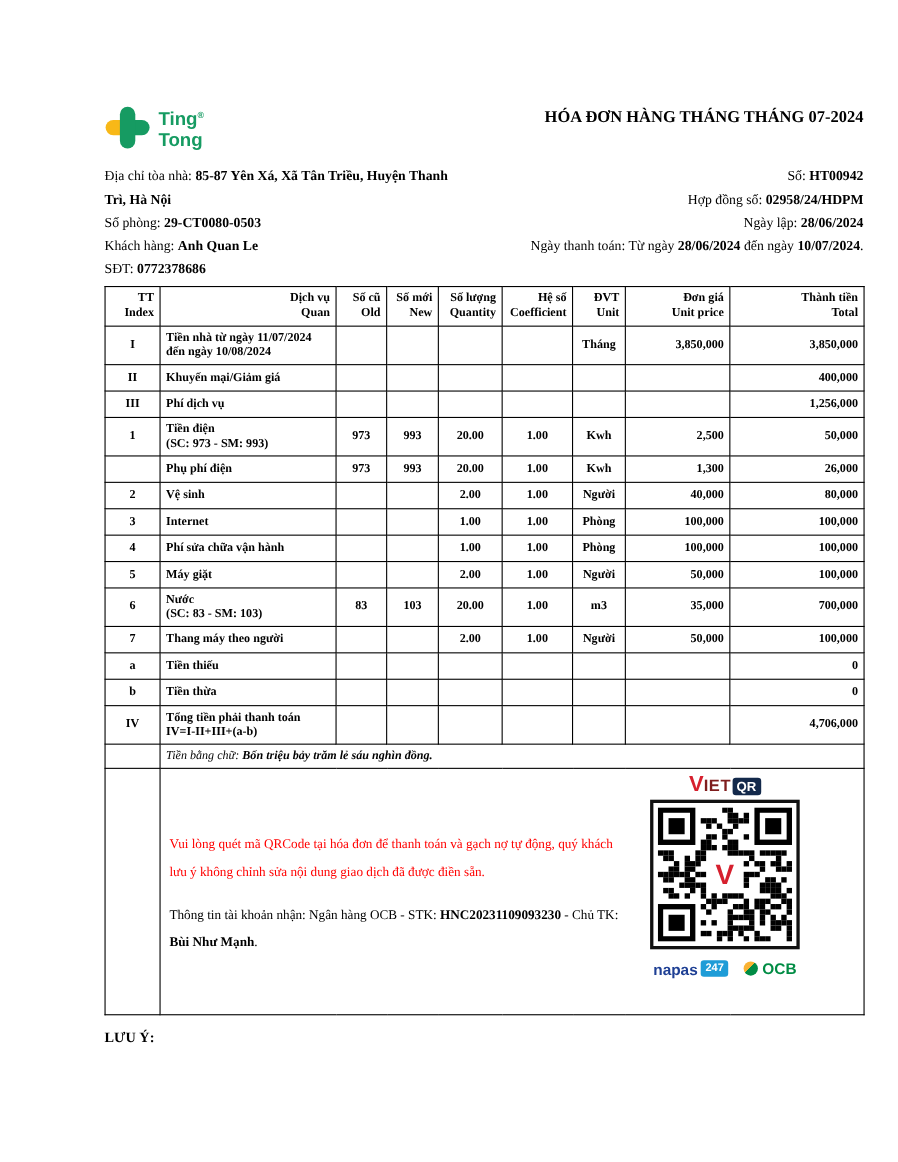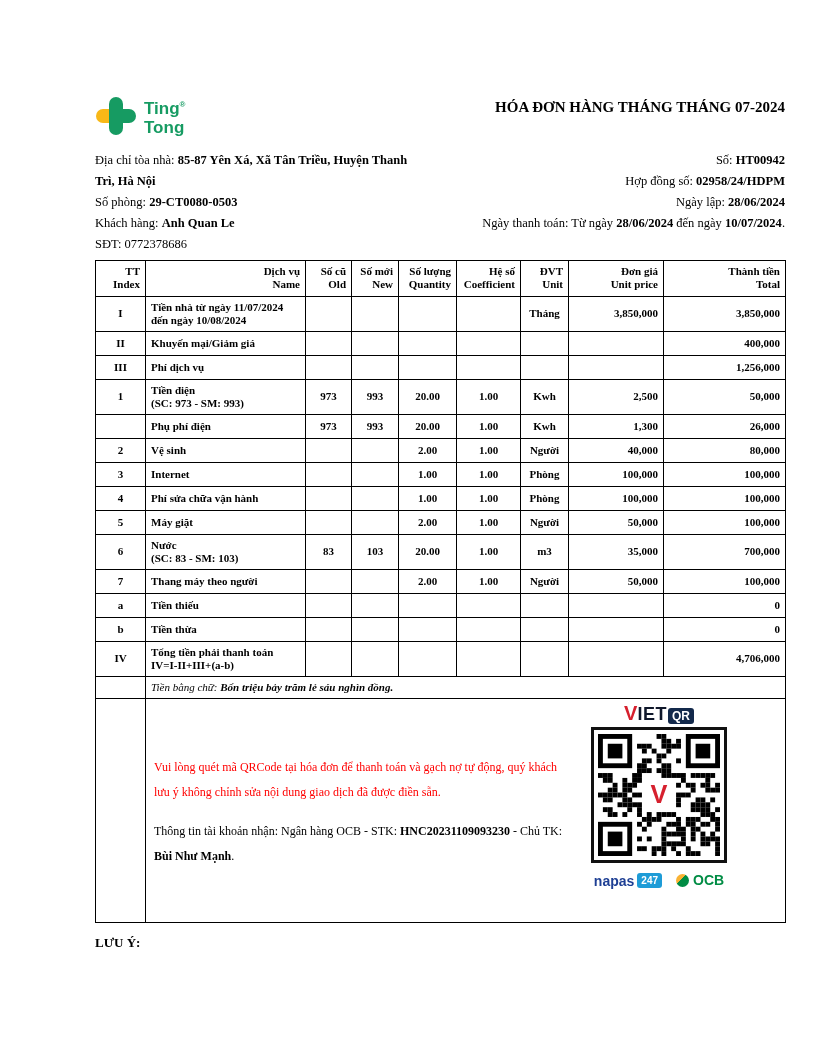--- a/index.html
+++ b/index.html
@@ -27,21 +27,21 @@
   .inv tbody.rows td { height:24px; }
   .words-cell { font-weight:normal !important; font-style:italic; height:22px; }
   .qr-spacer { height:223px; }
   .qr-cell { vertical-align:top !important; font-weight:normal !important; }
   .qr-wrap { display:flex; justify-content:space-between; height:215px; }
   .qr-text { width:415px; margin-top:52px; padding-left:3px; font-size:12px; line-height:25px; }
   .note-red { color:#ff0000; margin-bottom:14px; }
   .qr-side { width:178px; display:flex; flex-direction:column; align-items:center; padding-top:4px; margin-right:32px; }
   .vietqr-logo { font-family:"Liberation Sans","DejaVu Sans",sans-serif; font-weight:bold; margin-bottom:4px; }
   .vq-v { color:#d6202e; font-size:20px; }
-  .vq-iet { color:#0f172a; font-size:18px; letter-spacing:0.5px; }
+  .vq-iet { color:#7f1d1d; font-size:15px; letter-spacing:0.5px; }
   .vq-qr { background:#13294b; color:#fff; font-size:12px; padding:1px 4px; border-radius:3px; margin-left:1px; }
   .qr-frame { border:3px solid #111; background:#fff; padding:4px; line-height:0; }
   .pay-logos { display:flex; align-items:center; gap:14px; margin-top:10px; font-family:"Liberation Sans","DejaVu Sans",sans-serif; }
   .napas { color:#1e3f94; font-weight:bold; font-size:14px; display:flex; align-items:flex-end; gap:3px; }
   .napas-badge { background:#1e9cd7; color:#fff; font-size:10px; font-weight:bold; padding:1px 4px; border-radius:3px; }
   .ocb { color:#008c44; font-weight:bold; font-size:14px; display:flex; align-items:center; gap:4px; }
   .ocb-dot { width:13px; height:13px; border-radius:50%; background:linear-gradient(135deg,#f9b233 0 42%,#008c44 42%); display:inline-block; }
   .footer-note { margin-top:12px; font-weight:bold; font-size:13px; }
 </style>
 </head>
@@ -62,21 +62,21 @@
       </div>
     </div>
     <div class="doc-title">HÓA ĐƠN HÀNG THÁNG THÁNG 07-2024</div>
   </div>
 
   <div class="info-row">
     <div class="info-left">
       <div class="info-line"><span>Địa chỉ tòa nhà: </span><span style="font-weight: bold;">85-87 Yên Xá, Xã Tân Triều, Huyện Thanh Trì, Hà Nội</span></div>
       <div class="info-line"><span>Số phòng: </span><span style="font-weight: bold;">29-CT0080-0503</span></div>
       <div class="info-line"><span>Khách hàng: </span><span style="font-weight: bold;">Anh Quan Le</span></div>
-      <div class="info-line"><span>SĐT: </span><span style="font-weight: normal;">0772378686</span></div>
+      <div class="info-line"><span>SĐT: </span><span style="font-weight: bold;">0772378686</span></div>
     </div>
     <div class="info-right">
       <div class="info-line"><span>Số: </span><span style="font-weight: bold;">HT00942</span></div>
       <div class="info-line"><span>Hợp đồng số: </span><span style="font-weight: bold;">02958/24/HDPM</span></div>
       <div class="info-line"><span>Ngày lập: </span><span style="font-weight: bold;">28/06/2024</span></div>
       <div class="info-line"><span>Ngày thanh toán: Từ ngày </span><span style="font-weight: bold;">28/06/2024</span><span> đến ngày </span><span style="font-weight: bold;">10/07/2024</span><span>.</span></div>
     </div>
   </div>
 
   <table class="inv">
@@ -92,21 +92,21 @@
         <col style="width:122px">
     </colgroup>
     <thead>
       <tr>
         <th>
             <div>TT</div>
             <div>Index</div>
           </th>
         <th>
             <div>Dịch vụ</div>
-            <div>Name</div>
+            <div>Quan</div>
           </th>
         <th>
             <div>Số cũ</div>
             <div>Old</div>
           </th>
         <th>
             <div>Số mới</div>
             <div>New</div>
           </th>
         <th>

